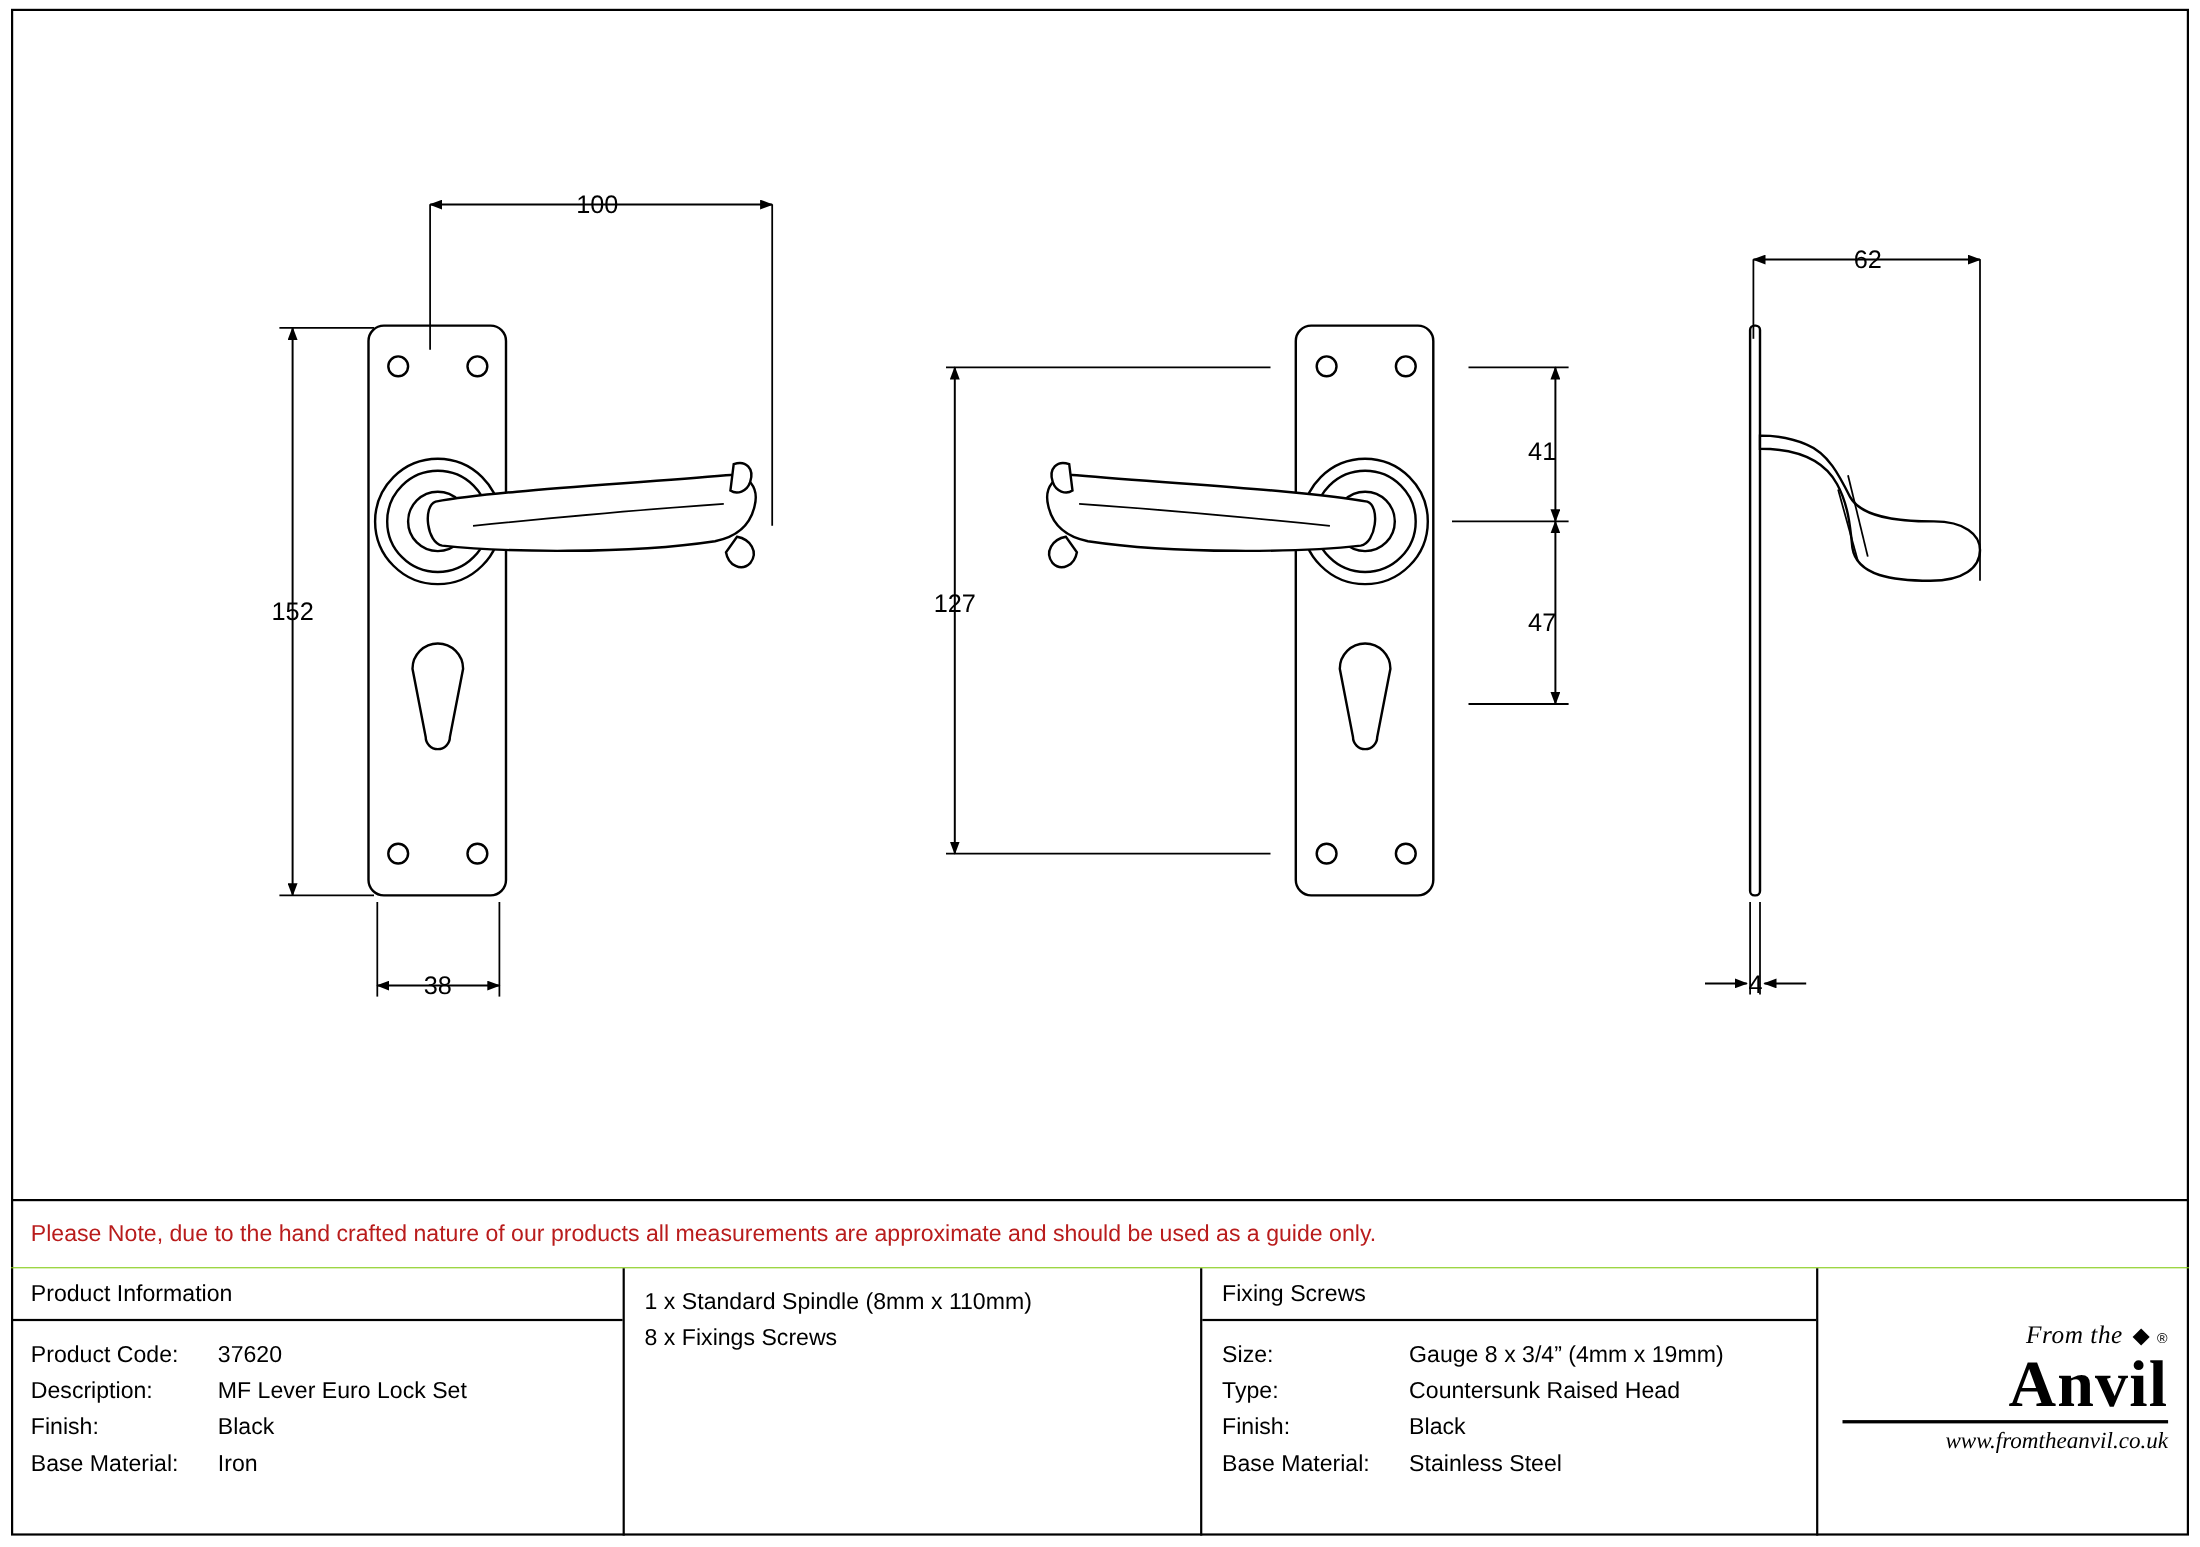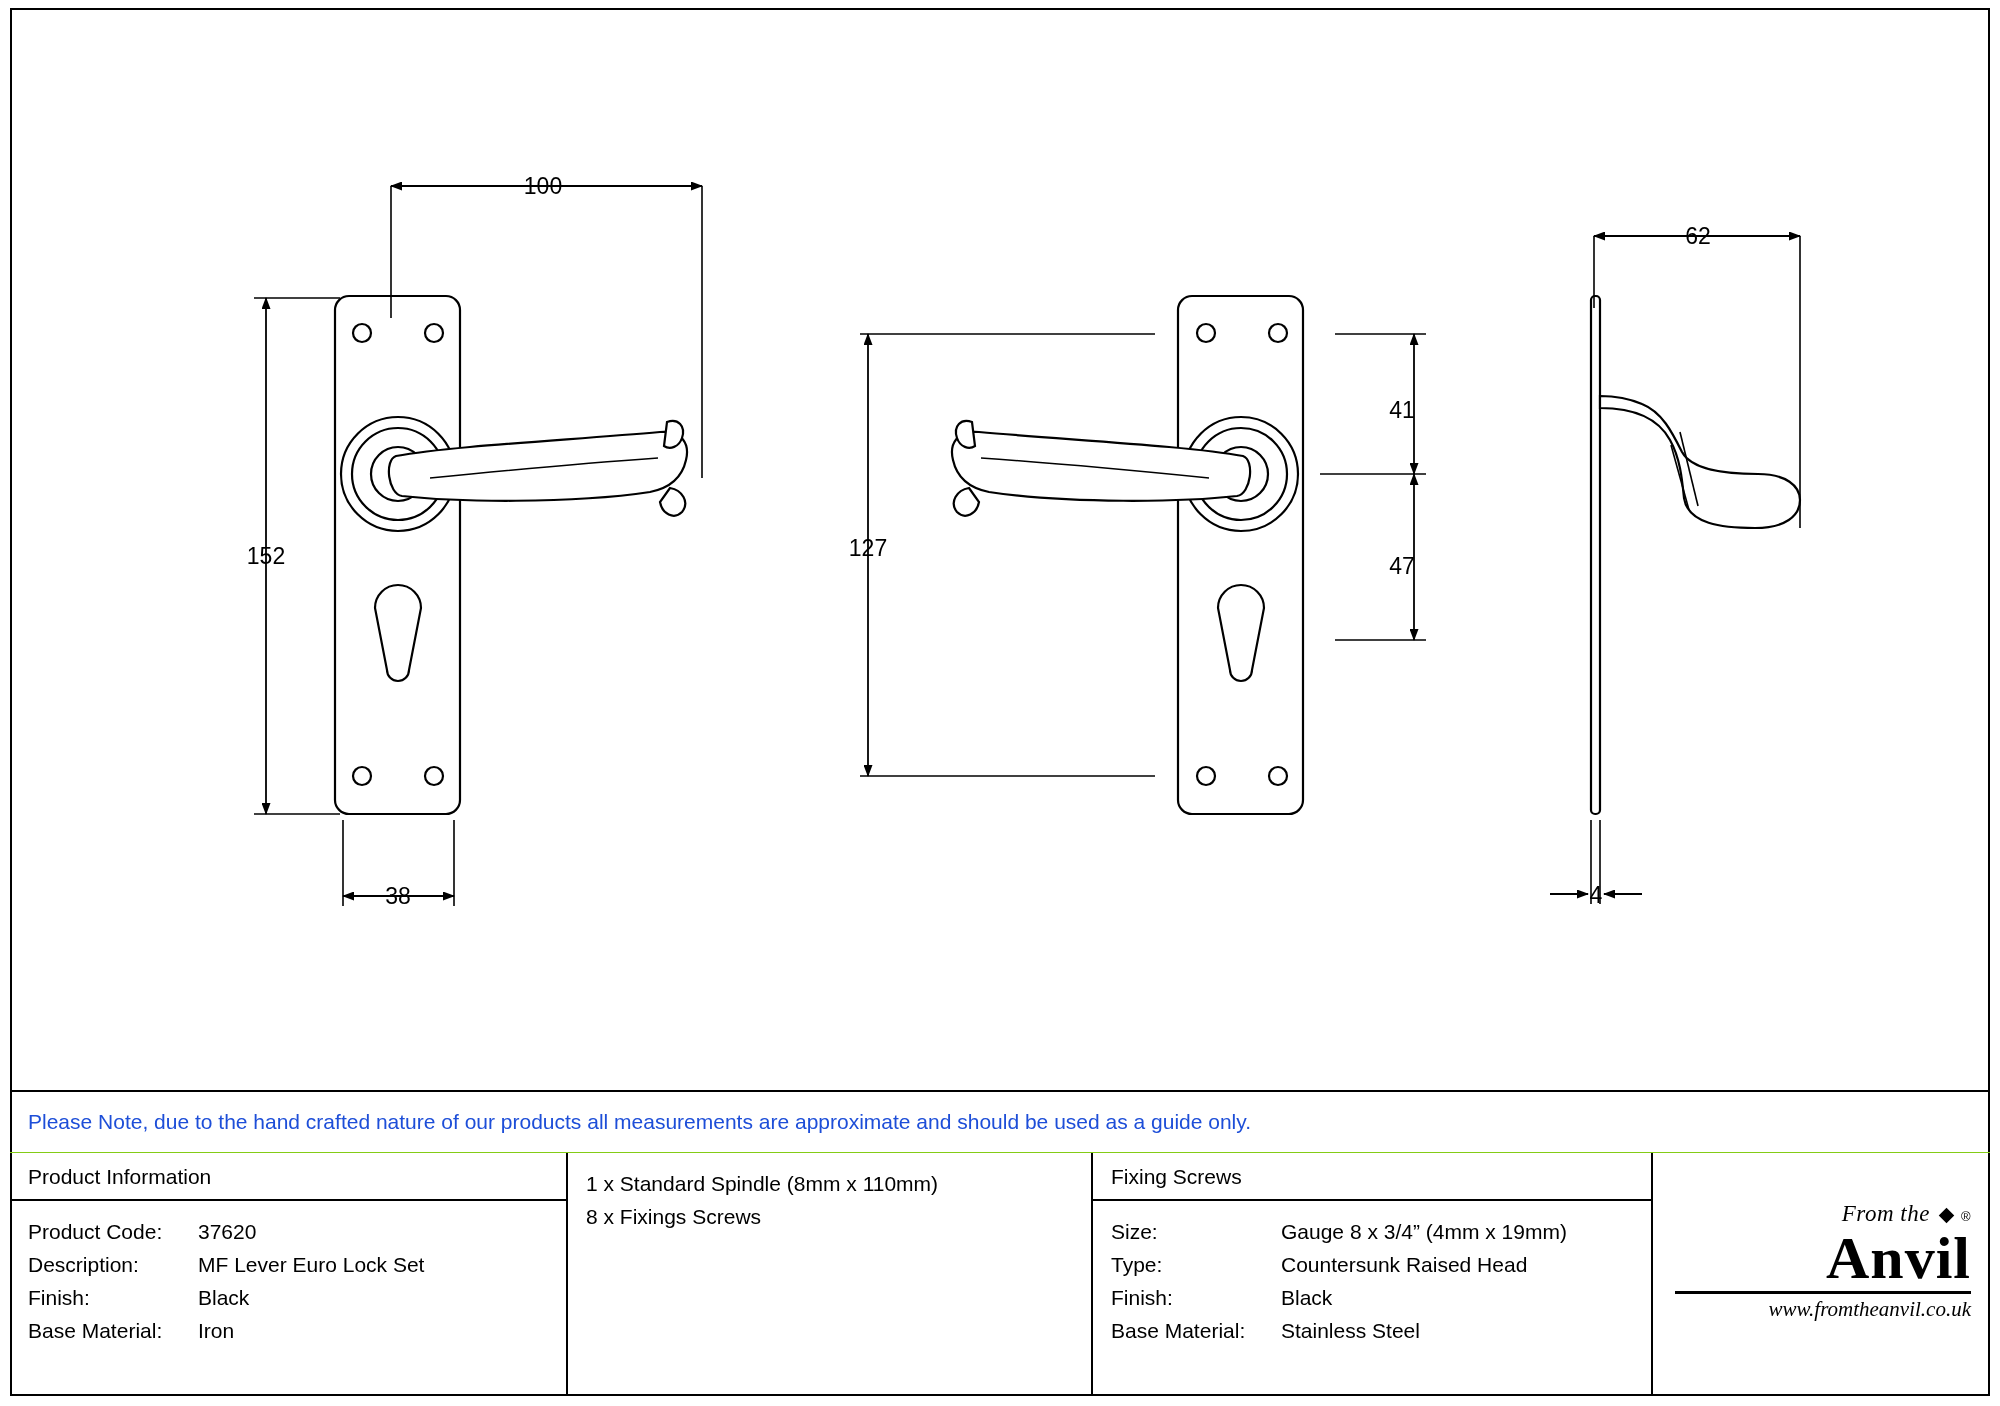--- a/index.html
+++ b/index.html
@@ -48,21 +48,21 @@
     width: 1980px;
     height: 62px;
     border-top: 2px solid #000;
     box-sizing: border-box;
     display: flex;
     align-items: center;
   }
   .note-text {
     font-size: 21px;
     padding-left: 18px;
-    color: #1d4ed8;
+    color: #b91c1c;
   }
   .table-row {
     position: absolute;
     left: 10px;
     top: 1152px;
     width: 1980px;
     height: 244px;
     border-top: 1px solid #84cc16;
     box-sizing: border-box;
     display: flex;

